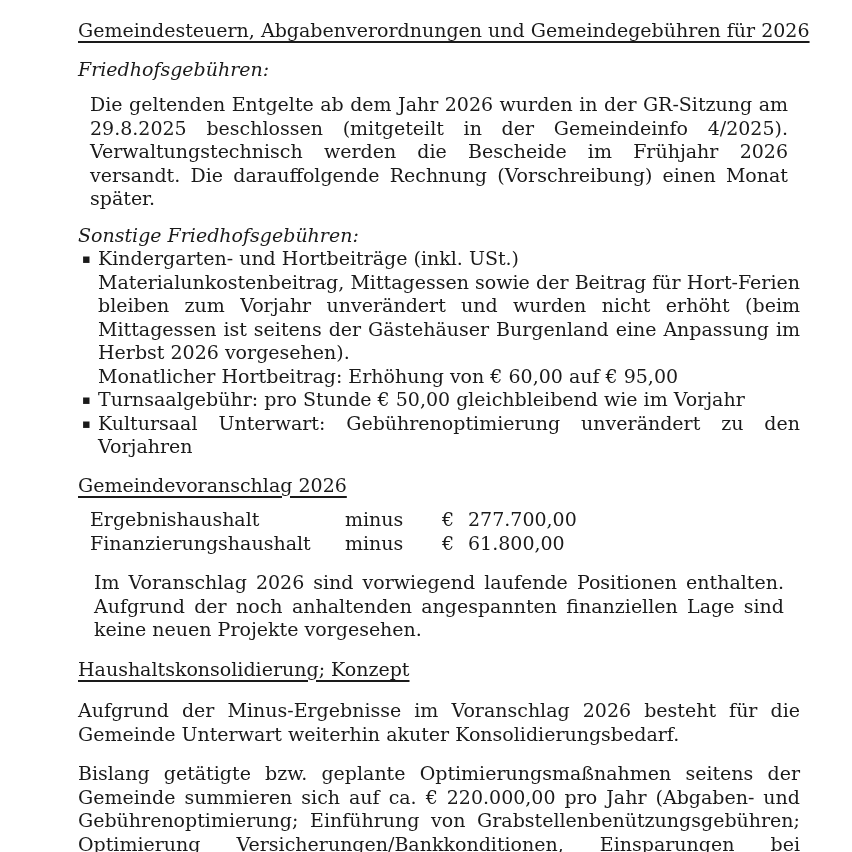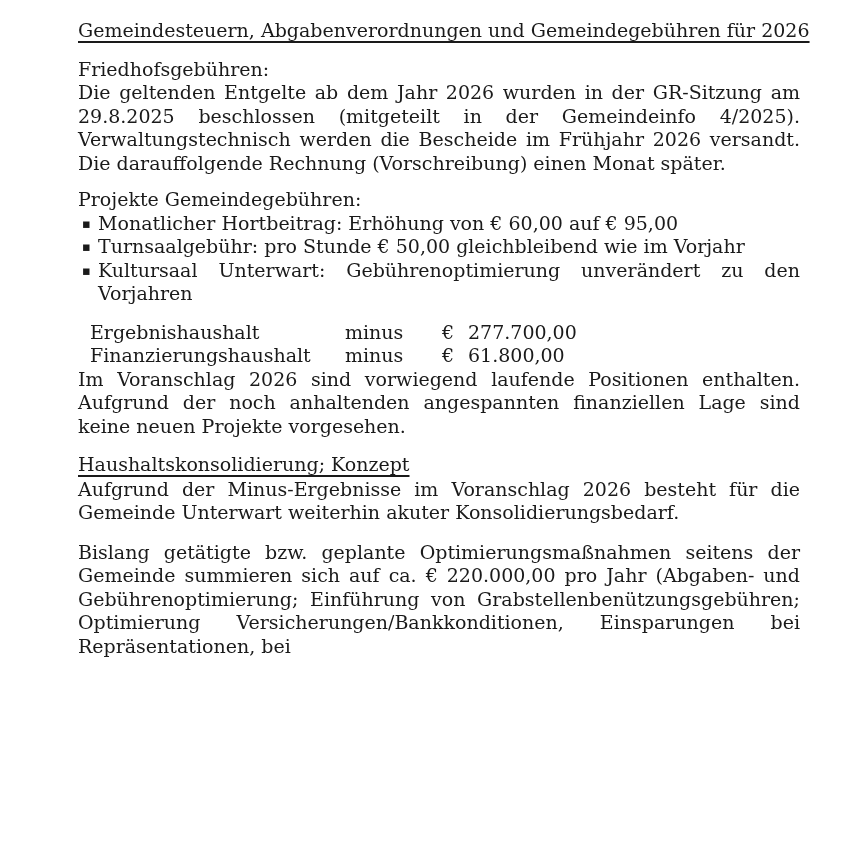--- a/index.html
+++ b/index.html
@@ -27,92 +27,95 @@
     text-underline-offset: 4px;
     text-decoration-thickness: 1.5px;
     margin: 0 0 15px 0;
     white-space: nowrap;
   }
   .para {
     text-align: justify;
     margin: 0 0 14px 0;
   }
   .ital { font-style: italic; }
-  .label-line { margin: 0; }
+  .label-line { font-style: italic; margin: 0; }
   .block { margin: 0 0 13px 0; }
   .bullets { margin: 0 0 15px 0; }
   .bullet-row { position: relative; padding-left: 20px; text-align: justify; }
   .bullet-row .marker {
     position: absolute;
     left: 4px;
     top: 0;
     font-size: 13px;
     font-style: normal;
   }
   .budget { margin: 0 0 15px 0; }
   .budget-row {
     display: grid;
     grid-template-columns: 255px 97px 26px 89px;
     margin-left: 12px;
   }
   .budget-row .amount { text-align: center; }
-  .budget-note { text-align: justify; margin: 0; }
+  .budget-note { text-align: justify; margin: 16px; }
   .last-para { margin: 0; }
 </style>
 </head>
 <body>
 
 <div class="page">
 
   <div class="heading">Gemeindesteuern, Abgabenverordnungen und Gemeindegebühren für 2026</div>
 
 
   <div class="block">
     <p class="label-line">Friedhofsgebühren:</p>
-    <p class="para" style="margin:0">Die geltenden Entgelte ab dem Jahr 2026 wurden in der GR-Sitzung am 29.8.2025 beschlossen (mitgeteilt in der Gemeindeinfo 4/2025). Verwaltungstechnisch werden die Bescheide im Frühjahr 2026 versandt. Die darauffolgende Rechnung (Vorschreibung) einen Monat später.</p>
+    <p class="para" style="margin:12px">Die geltenden Entgelte ab dem Jahr 2026 wurden in der GR-Sitzung am 29.8.2025 beschlossen (mitgeteilt in der Gemeindeinfo 4/2025). Verwaltungstechnisch werden die Bescheide im Frühjahr 2026 versandt. Die darauffolgende Rechnung (Vorschreibung) einen Monat später.</p>
   </div>
 
   <div class="bullets">
-    <p class="label-line">Projekte Gemeindegebühren:</p>
+    <p class="label-line">Sonstige Friedhofsgebühren:</p>
 
     <div class="bullet-row">
       <span class="marker">▪</span>
+      <div>Kindergarten- und Hortbeiträge (inkl. USt.)</div>
+      <div>Materialunkostenbeitrag, Mittagessen sowie der Beitrag für Hort-Ferien bleiben zum Vorjahr unverändert und wurden nicht erhöht (beim Mittagessen ist seitens der Gästehäuser Burgenland eine Anpassung im Herbst 2026 vorgesehen).</div>
       <div>Monatlicher Hortbeitrag: Erhöhung von € 60,00 auf € 95,00</div>
     </div>
 
     <div class="bullet-row">
       <span class="marker">▪</span>
       <div>Turnsaalgebühr: pro Stunde € 50,00 gleichbleibend wie im Vorjahr</div>
     </div>
 
     <div class="bullet-row">
       <span class="marker">▪</span>
       <div>Kultursaal Unterwart: Gebührenoptimierung unverändert zu den Vorjahren</div>
     </div>
   </div>
 
+  <div class="heading" style="margin-bottom:11px">Gemeindevoranschlag 2026</div>
 
   <div class="budget">
 
     <div class="budget-row">
       <span>Ergebnishaushalt</span>
       <span>minus</span>
       <span>€</span>
       <span class="amount">277.700,00</span>
     </div>
 
     <div class="budget-row">
       <span>Finanzierungshaushalt</span>
       <span>minus</span>
       <span>€</span>
       <span class="amount">61.800,00</span>
     </div>
 
     <p class="budget-note">Im Voranschlag 2026 sind vorwiegend laufende Positionen enthalten. Aufgrund der noch anhaltenden angespannten finanziellen Lage sind keine neuen Projekte vorgesehen.</p>
   </div>
 
-  <div class="heading" style="margin-bottom:1px">Haushaltskonsolidierung; Konzept</div>
+  <div class="heading" style="margin-bottom:18px">Haushaltskonsolidierung; Konzept</div>
 
   <p class="para" style="margin-bottom:16px">Aufgrund der Minus-Ergebnisse im Voranschlag 2026 besteht für die Gemeinde Unterwart weiterhin akuter Konsolidierungsbedarf.</p>
 
   <p class="para last-para">Bislang getätigte bzw. geplante Optimierungsmaßnahmen seitens der Gemeinde summieren sich auf ca. € 220.000,00 pro Jahr (Abgaben- und Gebührenoptimierung; Einführung von Grabstellenbenützungsgebühren; Optimierung Versicherungen/Bankkonditionen, Einsparungen bei Repräsentationen, bei</p>
 
 </div>
 
 </body></html>

